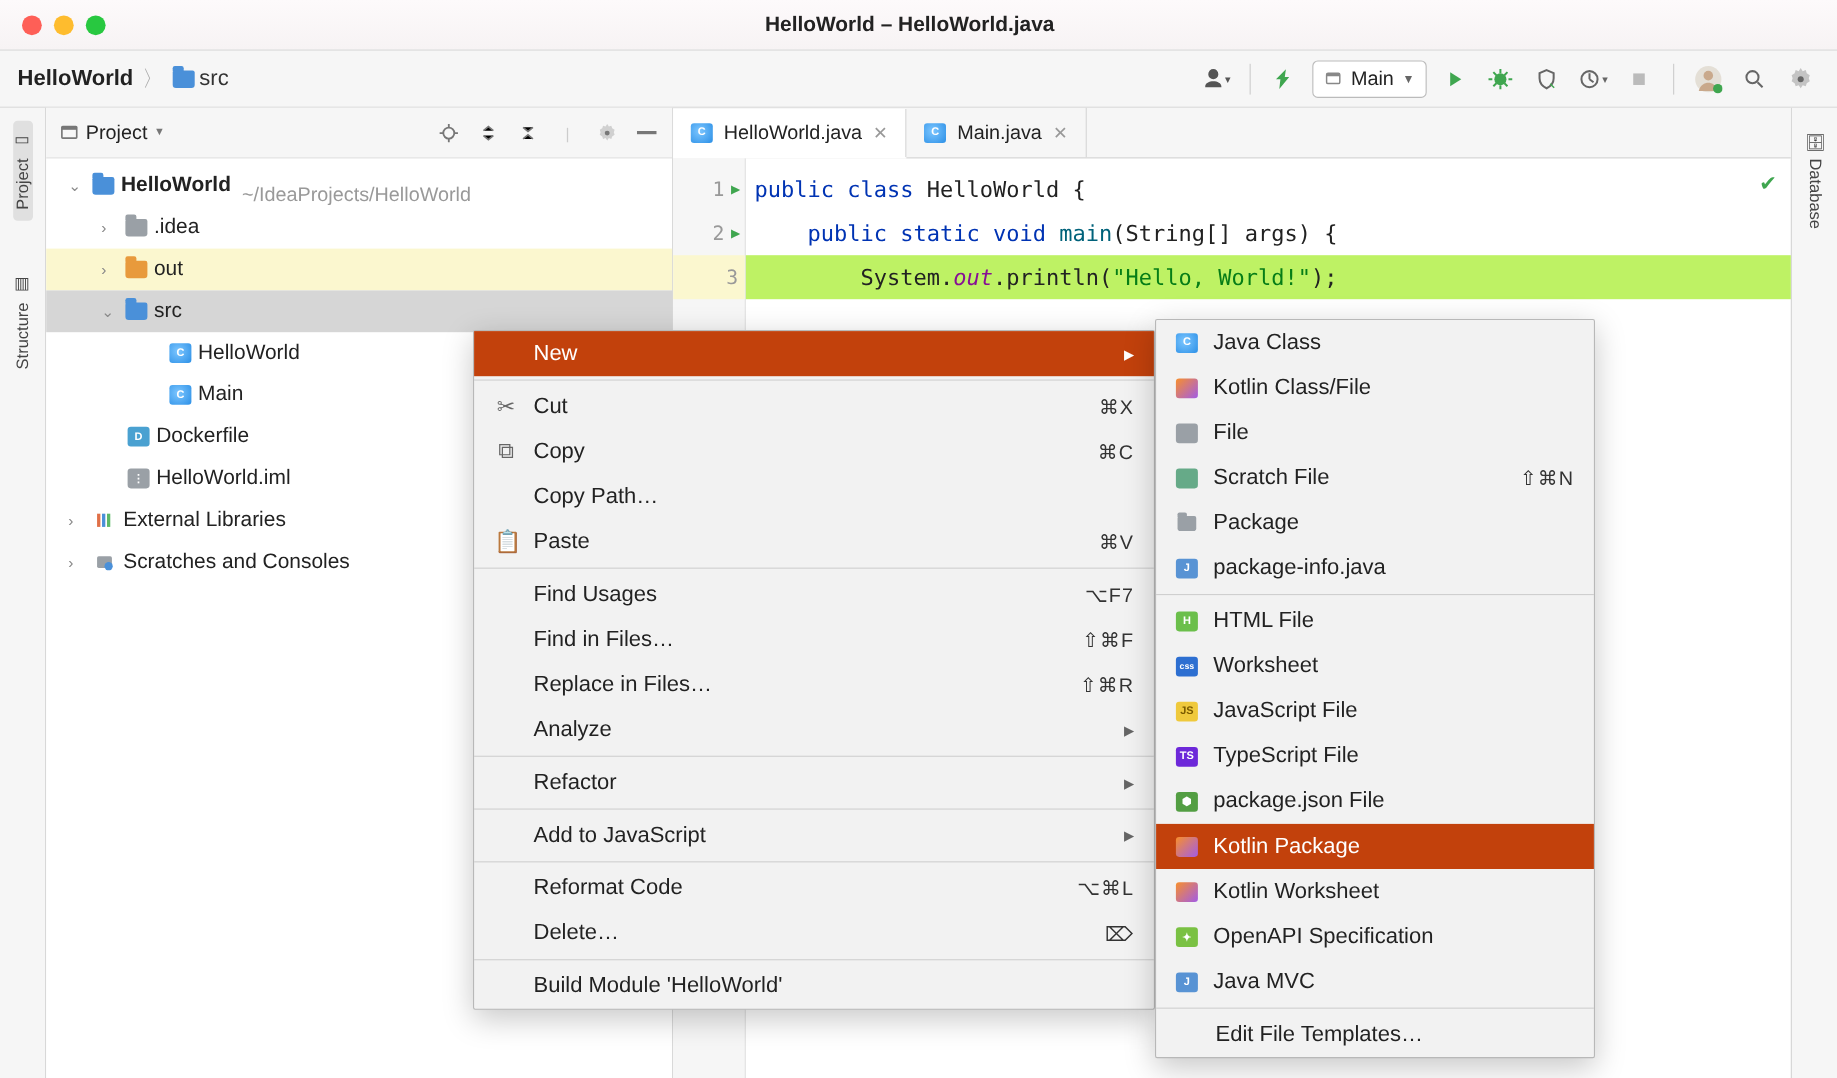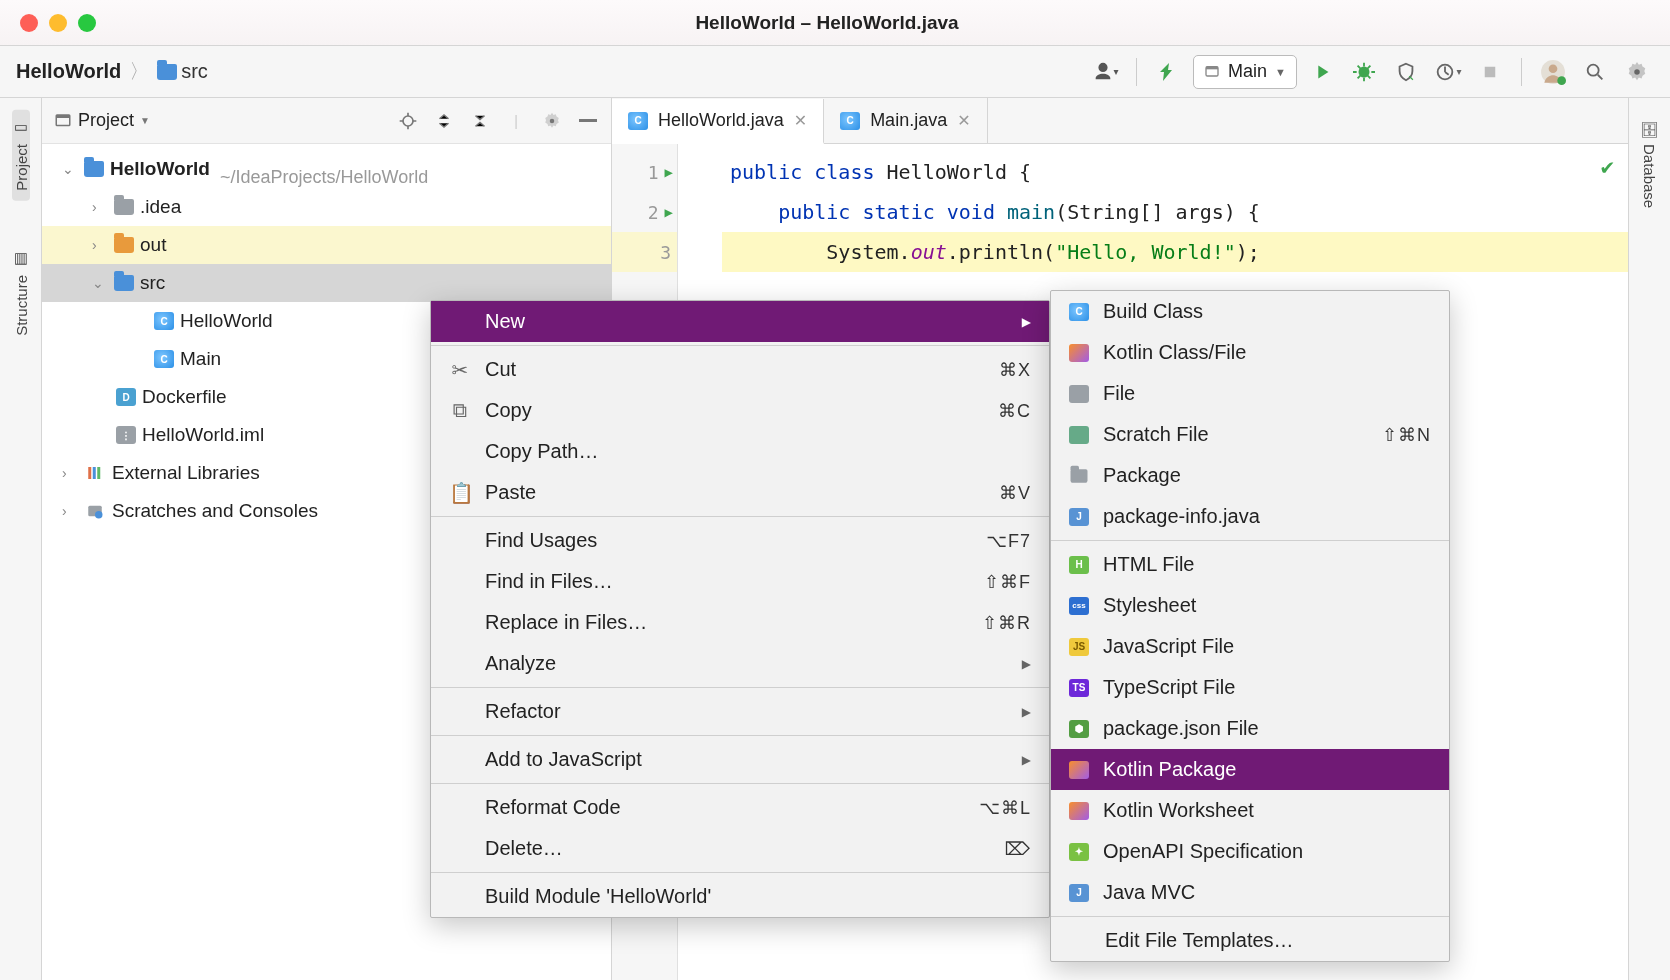--- a/index.html
+++ b/index.html
@@ -164,22 +164,22 @@
 }
 .gline { height: 40px; display: flex; align-items: center; justify-content: flex-end; padding-right: 6px; gap: 6px; }
 .run-gutter { color: #3fa64f; font-size: 14px; margin-right: -2px; }
 .code {
   flex: 1;
   font-family: "Menlo", monospace;
   font-size: 20px;
   padding-top: 8px;
   position: relative;
 }
-.cline { height: 40px; display: flex; align-items: center; white-space: pre; padding-left: 8px; margin-left: 44px; }
-.cline.hl { background: #fef9c3; }
+.cline { height: 40px; display: flex; align-items: center; white-space: pre; padding-left: 8px; }
+.cline.hl { background: #bef264; }
 .kw { color: #0033b3; }
 .fname { color: #00627a; font-style: normal; }
 .fld { color: #871094; font-style: italic; }
 .str { color: #067d17; }
 .check { position: absolute; top: 10px; right: 14px; color: #3fa64f; font-size: 22px; }
 
 
 .menu {
   position: absolute;
   background: #f2f2f2;
@@ -188,21 +188,21 @@
   border-radius: 2px;
   font-size: 20px;
 }
 .menu-row {
   height: 41px;
   display: flex;
   align-items: center;
   padding: 0 18px;
   gap: 14px;
 }
-.menu-row.highlight { background: #701a75; color: #fff; }
+.menu-row.highlight { background: #c2410c; color: #fff; }
 .menu-row .mi-icon { width: 22px; text-align: center; color: #666; }
 .menu-row.highlight .mi-icon { color: #fff; }
 .menu-row .mi-short { margin-left: auto; font-size: 18px; color: #333; letter-spacing: 1px; }
 .menu-row .mi-sub { margin-left: auto; font-size: 12px; color: #666; }
 .menu-row.highlight .mi-sub { color: #fff; }
 .menu-sep { height: 1px; background: #cfcfcf; margin: 3px 0; }
 
 .menu.ctx { top: 300px; left: 430px; width: 620px; }
 .menu.sub { top: 290px; left: 1050px; width: 400px; }
 
@@ -565,21 +565,21 @@
   <div class="menu-sep"></div>
   <div class="menu-row">
       <span class="mi-icon"></span>
       <span>Build Module 'HelloWorld'</span>
     </div>
 </div>
 
 <div class="menu sub">
   <div class="menu-row">
       <span class="ft c">C</span>
-      <span>Build Class</span>
+      <span>Java Class</span>
     </div>
   <div class="menu-row">
       <span class="ft k"></span>
       <span>Kotlin Class/File</span>
     </div>
   <div class="menu-row">
       <span class="ft txt"></span>
       <span>File</span>
     </div>
   <div class="menu-row">
@@ -595,21 +595,21 @@
       <span class="ft j">J</span>
       <span>package-info.java</span>
     </div>
   <div class="menu-sep"></div>
   <div class="menu-row">
       <span class="ft h">H</span>
       <span>HTML File</span>
     </div>
   <div class="menu-row">
       <span class="ft css" style="font-size:8px">css</span>
-      <span>Stylesheet</span>
+      <span>Worksheet</span>
     </div>
   <div class="menu-row">
       <span class="ft js">JS</span>
       <span>JavaScript File</span>
     </div>
   <div class="menu-row">
       <span class="ft ts">TS</span>
       <span>TypeScript File</span>
     </div>
   <div class="menu-row">

